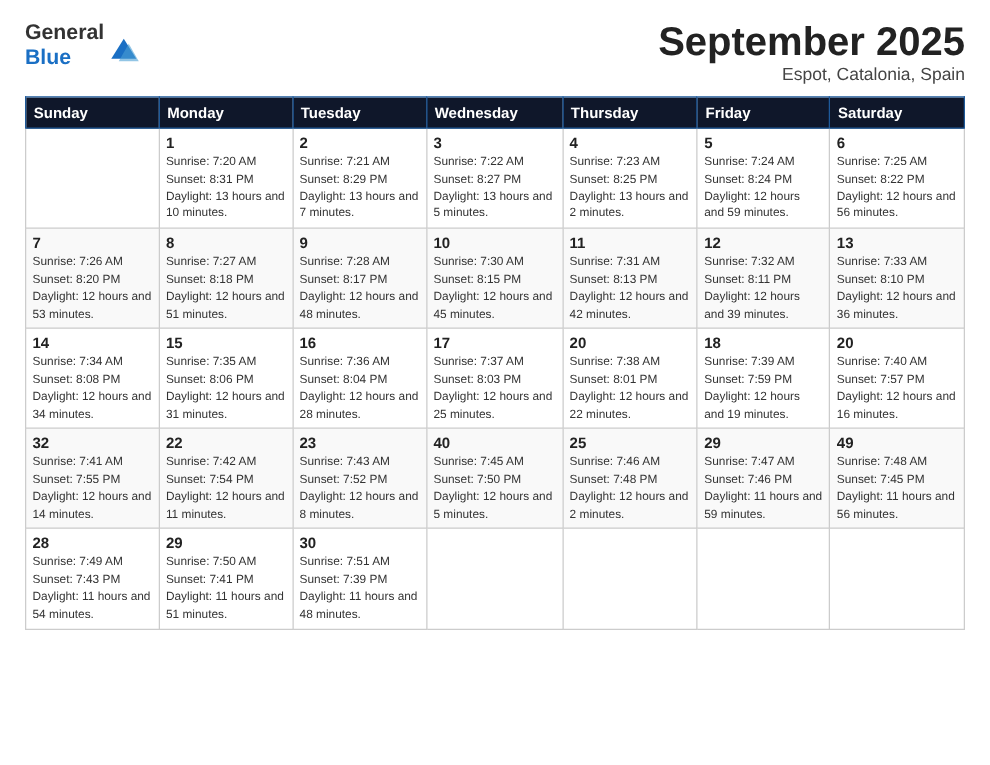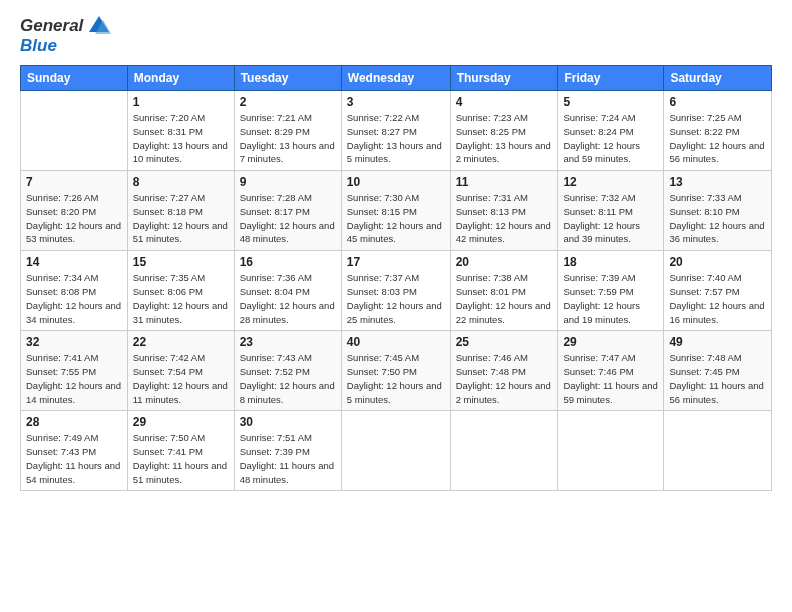--- a/index.html
+++ b/index.html
@@ -34,21 +34,21 @@
     .subtitle {
       font-size: 14px;
       color: #444;
     }
     .calendar {
       width: 100%;
       border-collapse: collapse;
       border: 1px solid #ccc;
     }
     .calendar th {
-      background: #3b82f6;
+      background: #0f172a;
       color: #fff;
       font-size: 12px;
       font-weight: bold;
       padding: 5px 6px;
       text-align: left;
       border: 1px solid #1e5a9a;
     }
     .calendar td {
       border: 1px solid #ccc;
       vertical-align: top;
@@ -74,41 +74,44 @@
     .empty-cell {
       background: #fff;
     }
     .logo-wrapper {
       display: flex;
       flex-direction: column;
       align-items: flex-start;
     }
     .logo-line {
       display: flex;
-      align-items: flex-start;
-      font-style: italic;
+      align-items: flex-end;
     }
   </style>
 </head>
 <body>
 
 <div class="page">
   <div class="header">
     <div class="logo-wrapper">
       <div class="logo-line">
         <div style="font-size:17px; font-weight:bold; line-height:1.15;">
           <span style="color:#333;">General</span><br>
           <span style="color:#1a6fc4;">Blue</span>
         </div>
         <svg width="28" height="28" viewBox="0 0 28 28" style="margin-left:2px; margin-top:-4px;">
           <polygon points="14,4 24,20 4,20" fill="#1a6fc4"></polygon>
           <polygon points="18,8 26,22 10,22" fill="#4a9fd4" opacity="0.6"></polygon>
         </svg>
       </div>
     </div>
+    <div class="title-section">
+      <div class="month-title">September 2025</div>
+      <div class="subtitle">Espot, Catalonia, Spain</div>
+    </div>
   </div>
 
   <table class="calendar">
     <thead>
       <tr>
       <th>Sunday</th>
           <th>Monday</th>
           <th>Tuesday</th>
           <th>Wednesday</th>
           <th>Thursday</th>

